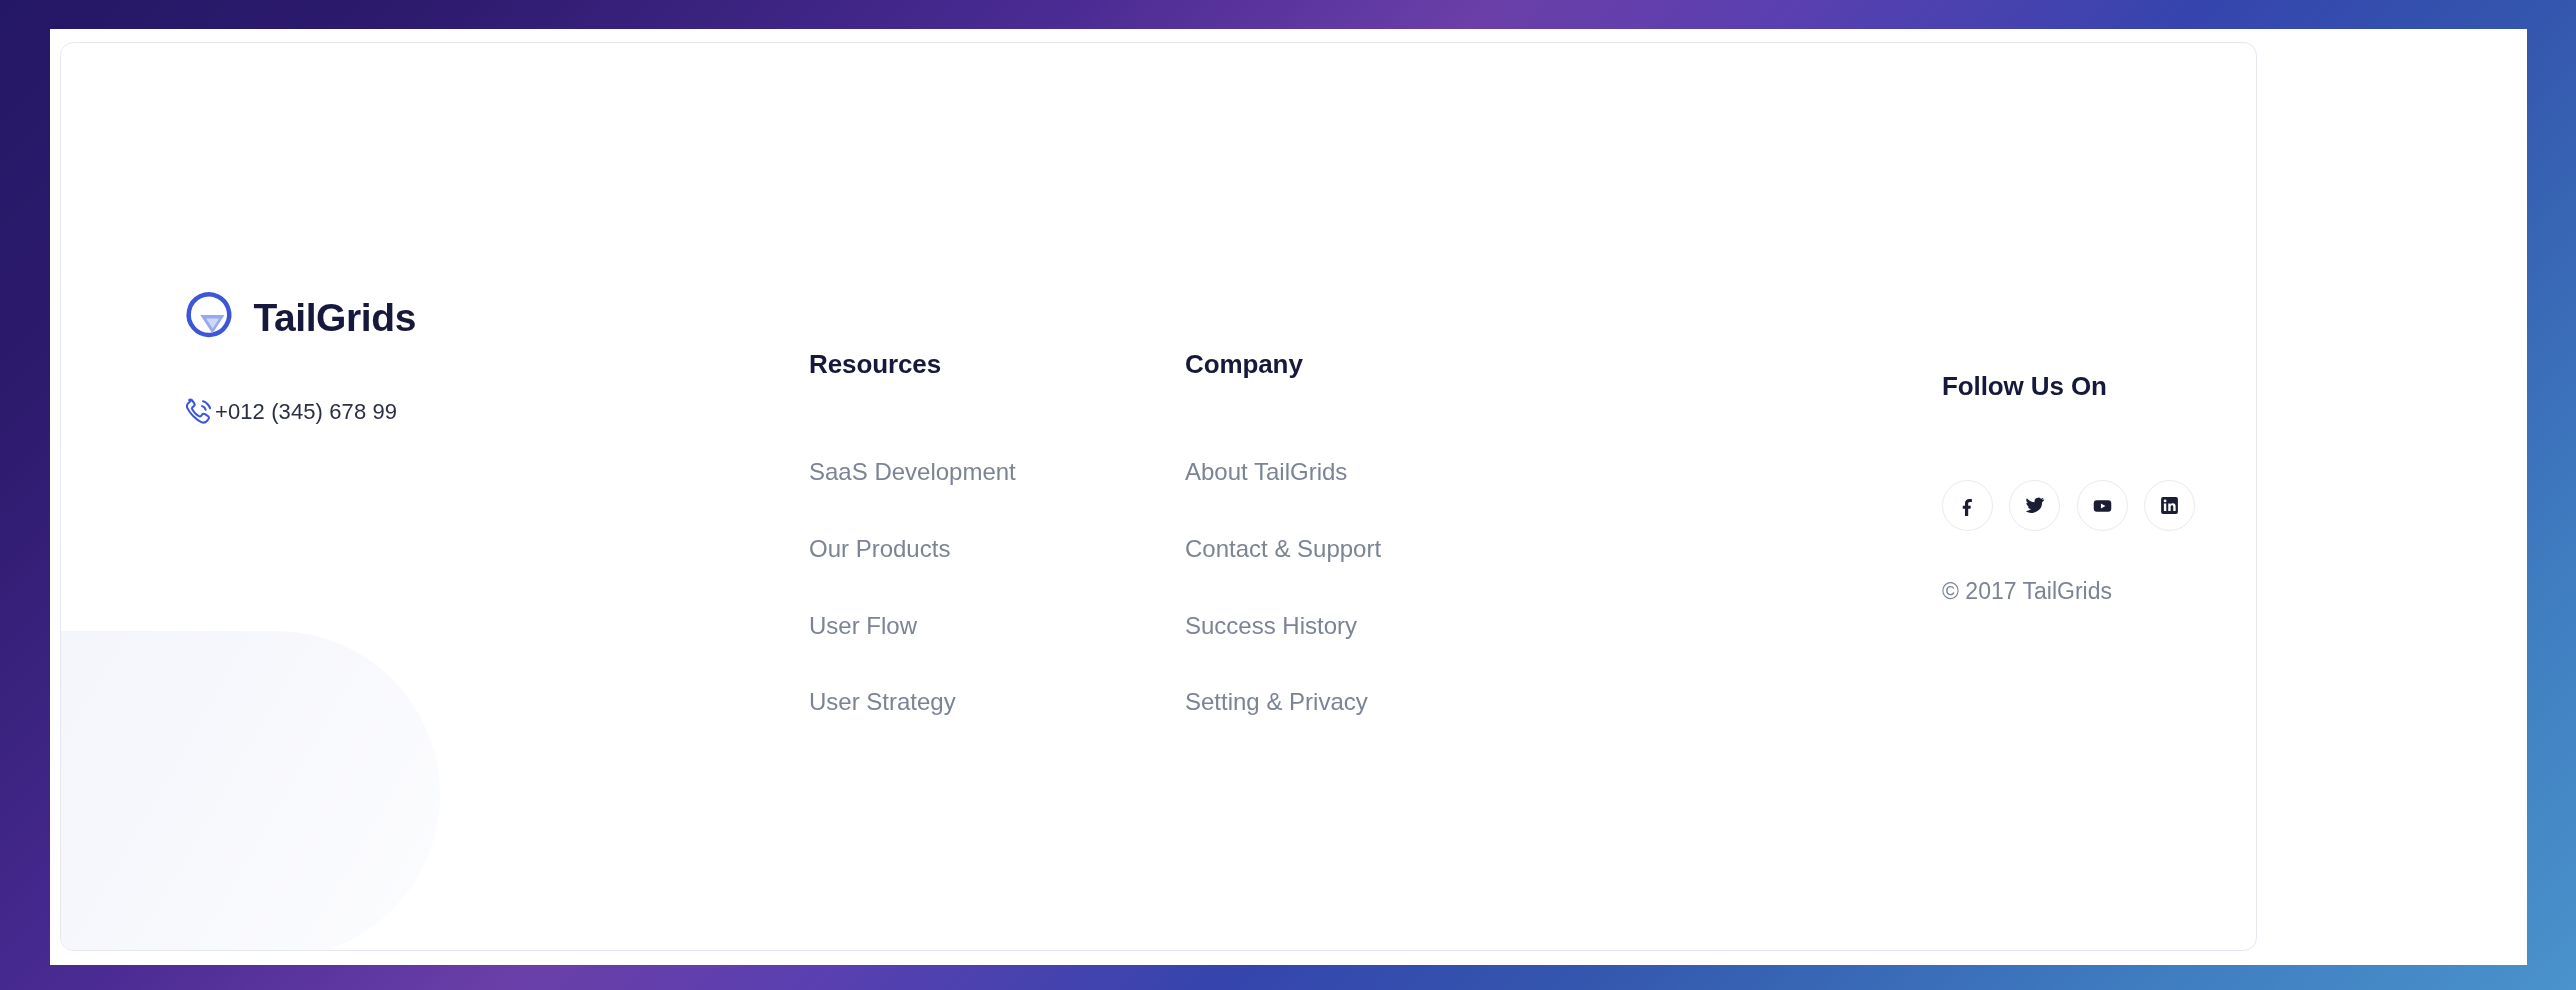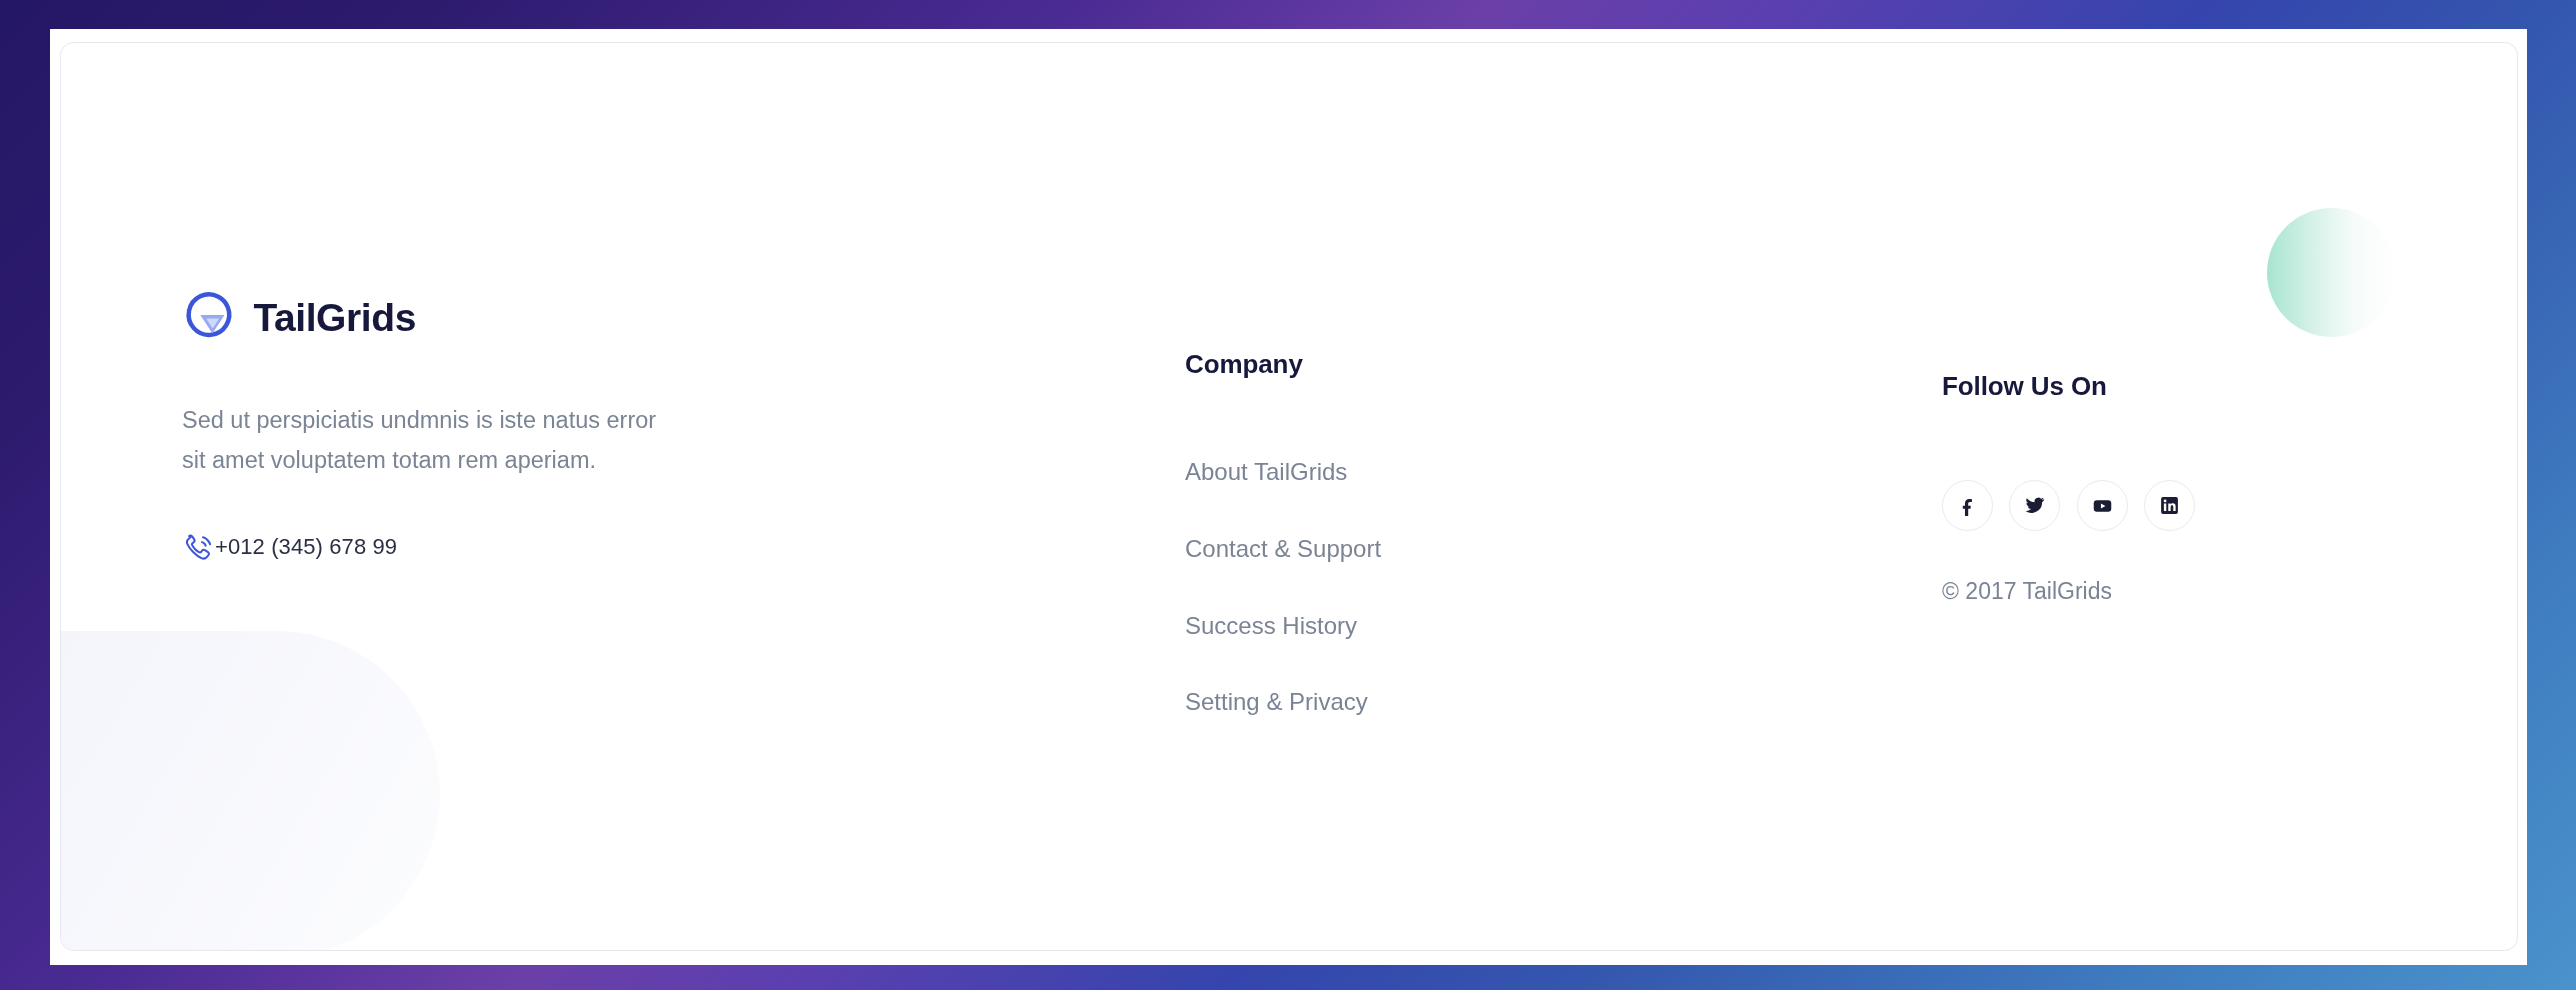--- a/index.html
+++ b/index.html
@@ -33,21 +33,21 @@
     width: 2477px;
     height: 936px;
     background: #ffffff;
   }
 
   
   .card {
     position: absolute;
     left: 60px;
     top: 42px;
-    width: 2458px;
+    width: 2197px;
     height: 909px;
     background: #ffffff;
     border: 1px solid #e6e7ee;
     border-radius: 13.5px;
     overflow: hidden;
   }
 
   
   .deco-green {
     position: absolute;
@@ -205,32 +205,38 @@
 
       <div class="logo-row">
         <svg class="logo-mark" viewBox="0 0 58 58">
           <path d="M46.5 14.5 A21 21 0 1 0 50 29 A21 21 0 0 0 46.5 14.5" fill="none" stroke="#3c56d9" stroke-width="4.6" stroke-linecap="round" transform="rotate(-28 29 29)"></path>
           <path d="M19 27 L44 27 L31.5 46 Z" fill="#8da2f0" opacity="0.92"></path>
           <path d="M25 30.5 L38.5 30.5 L31.8 41 Z" fill="#ffffff" opacity="0.55"></path>
         </svg>
         <span class="logo-text">TailGrids</span>
       </div>
 
-      <p class="brand-desc">Sed ut perspiciatis undmnis is iste natus error sit amet voluptatem totam rem aperiam.</p>
 
       <div class="phone-row">
         <svg class="phone-icon" viewBox="0 0 24 24" fill="none">
           <path d="M5.2 3.6c.7-.6 1.7-.5 2.2.3l1.5 2.2c.4.7.3 1.6-.4 2.1l-1 .8c-.3.3-.4.7-.2 1.1.5 1 1.3 2.1 2.3 3.1 1 1 2.1 1.8 3.1 2.3.4.2.8.1 1.1-.2l.8-1c.5-.7 1.4-.8 2.1-.4l2.2 1.5c.8.5.9 1.5.3 2.2l-1 1.2c-1 1.2-2.7 1.6-4.1.9-2-1-4-2.5-5.8-4.3C6.5 13.7 5 11.7 4 9.7c-.7-1.4-.3-3.1.9-4.1l1.2-1z" stroke="#3c56d9" stroke-width="1.5" stroke-linejoin="round"></path>
           <path d="M15.3 4.6c1.2.3 2.3 1 3.2 1.9.9.9 1.6 2 1.9 3.2" stroke="#3c56d9" stroke-width="1.5" stroke-linecap="round"></path>
           <path d="M14.6 8.1c.6.2 1.2.5 1.6 1 .5.4.8 1 1 1.6" stroke="#3c56d9" stroke-width="1.5" stroke-linecap="round"></path>
         </svg>
         <span class="phone-text">+012 (345) 678 99</span>
       </div>
     </div>
 
+    <div class="link-col c1">
+      <div class="col-title">Resources</div>
+      <a class="link-item" href="#">SaaS Development</a>
+      <a class="link-item" href="#">Our Products</a>
+      <a class="link-item" href="#">User Flow</a>
+      <a class="link-item" href="#">User Strategy</a>
+    </div>
 
     <div class="link-col c2">
       <div class="col-title">Company</div>
       <a class="link-item" href="#">About TailGrids</a>
       <a class="link-item" href="#">Contact &amp; Support</a>
       <a class="link-item" href="#">Success History</a>
       <a class="link-item" href="#">Setting &amp; Privacy</a>
     </div>
 
 

